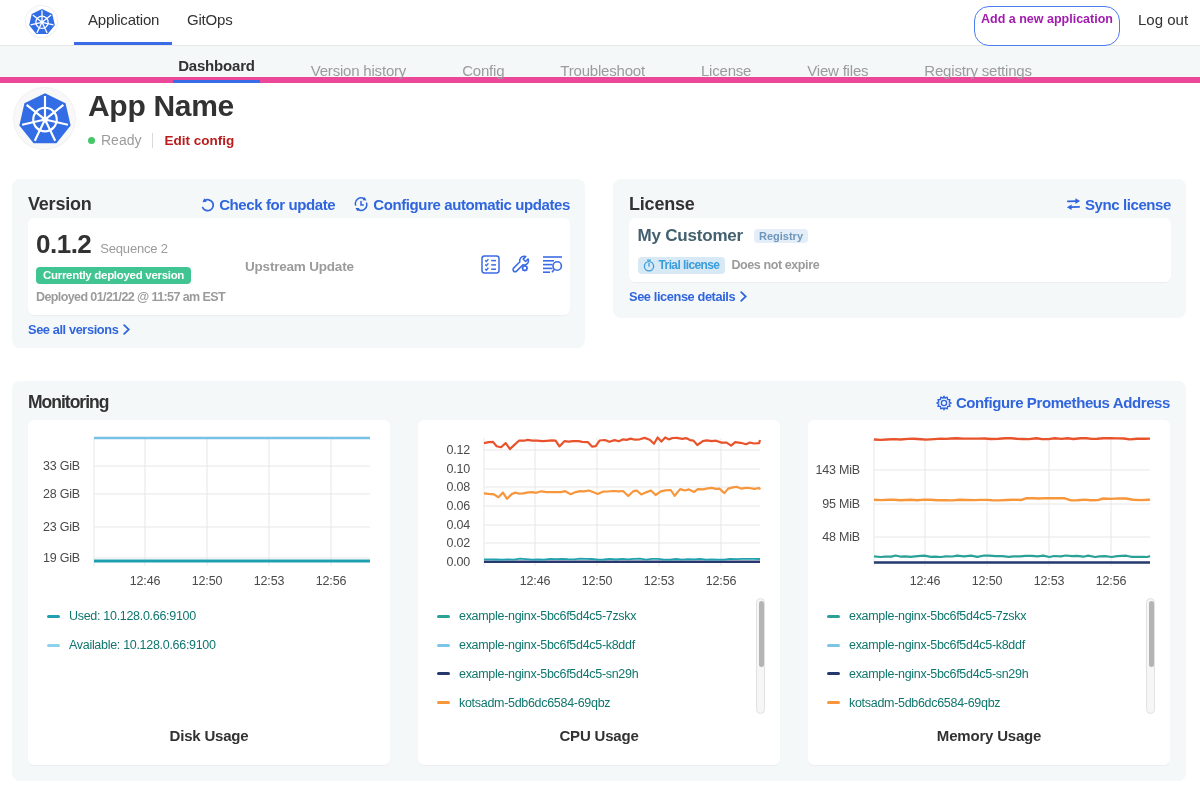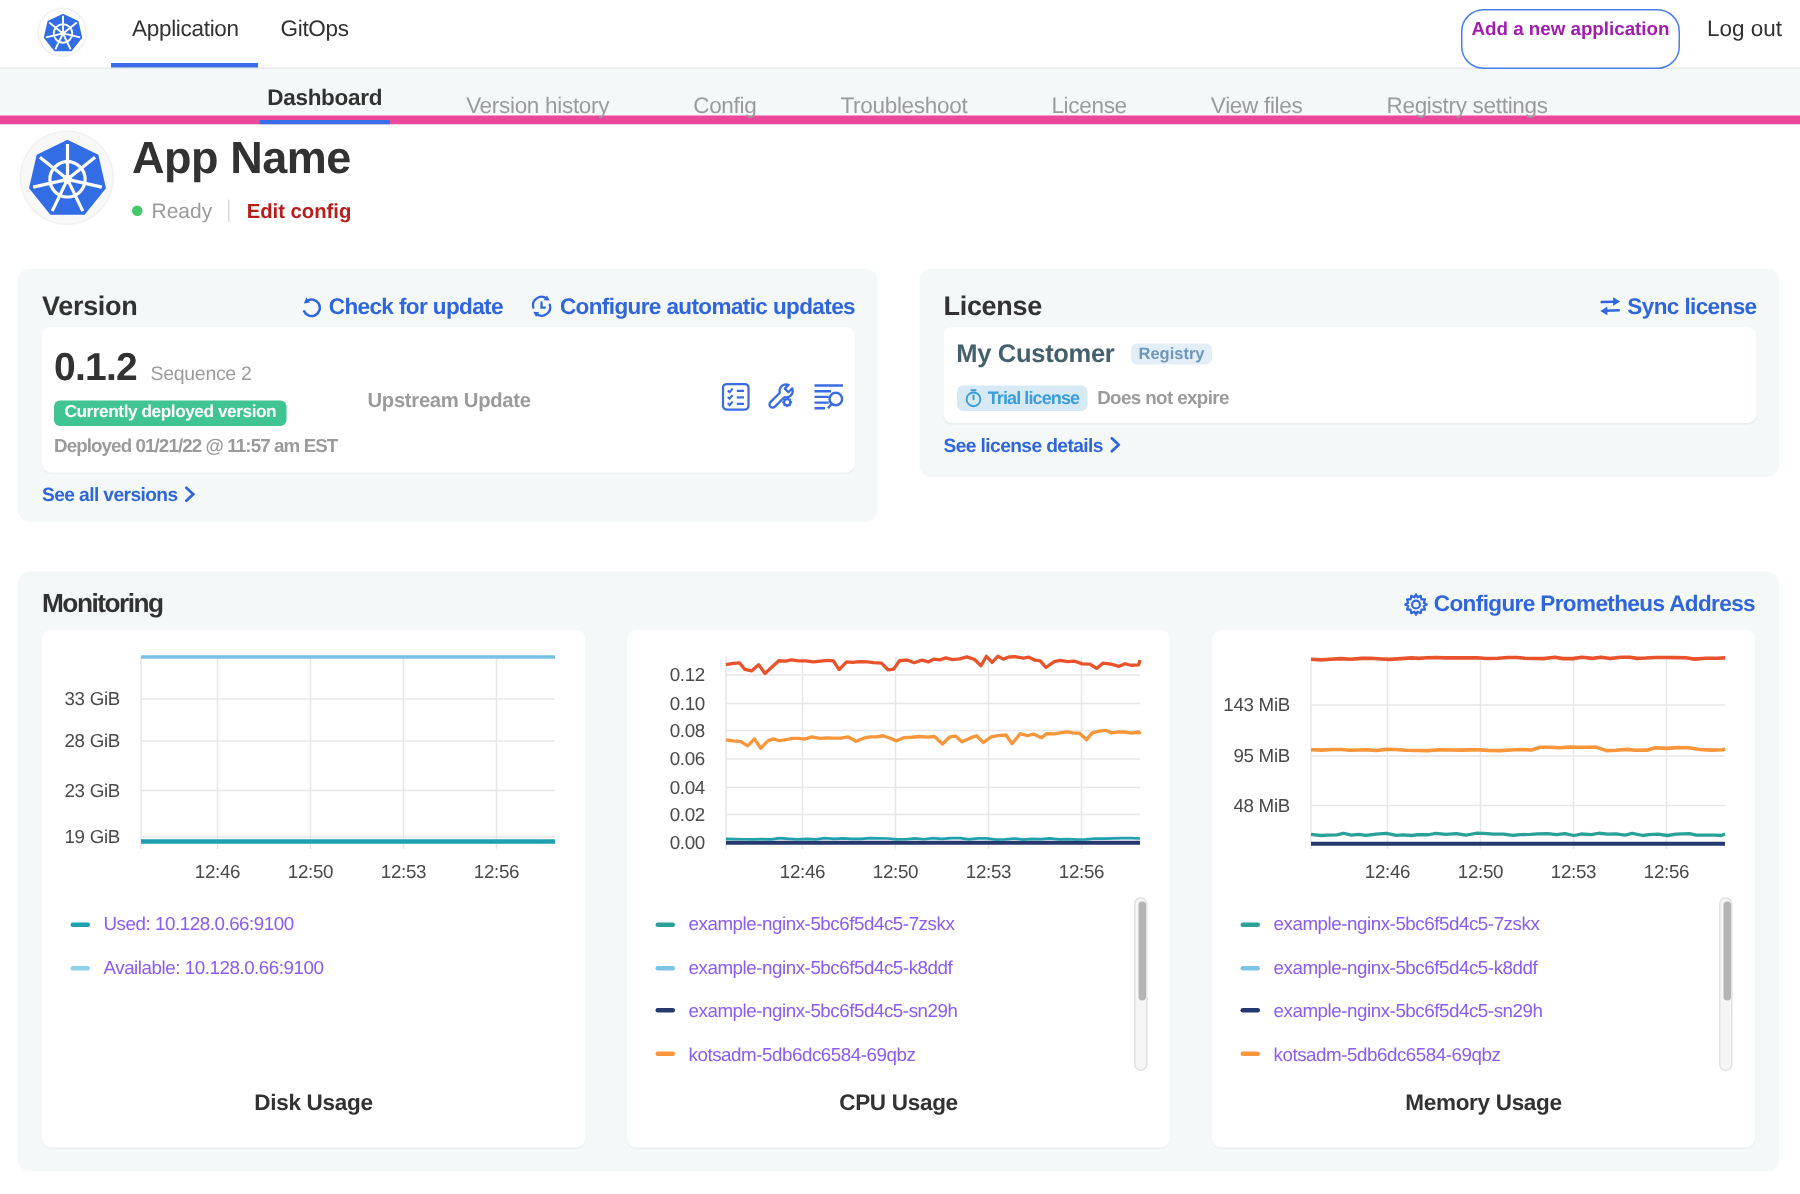--- a/index.html
+++ b/index.html
@@ -56,21 +56,21 @@
   .noexp { margin-left:6px; font-size:12.5px; font-weight:bold; color:#9b9b9b; letter-spacing:-0.4px; }
   .moncard { width:1174px; height:400px; margin:33px 0 0 12px; padding:13px 16px 0 16px; position:relative; }
   .monhead { display:flex; align-items:center; height:17px; }
   .monhead h2 { font-size:17.5px; font-weight:bold; letter-spacing:-1px; }
   .chartrow { display:flex; margin-top:9px; }
   .chart { width:362px; height:345px; background:#fff; border-radius:6px; box-shadow:0 1px 1px rgba(0,0,0,0.04); position:relative; }
   .chart + .chart { margin-left:28px; }
   .legend { margin:10px 0 0 19px; }
   .legrow { display:flex; align-items:center; height:28.8px; }
   .dash { width:13px; height:3px; border-radius:2px; margin-right:9px; flex:none; }
-  .legrow span { font-size:12.5px; color:#8b5cf6; letter-spacing:-0.3px; }
+  .legrow span { font-size:12.5px; color:#0f766e; letter-spacing:-0.3px; }
   .ctitle { position:absolute; left:0; top:307px; width:100%; text-align:center; font-size:15px; font-weight:bold; letter-spacing:-0.2px; }
   .sbar { position:absolute; left:338px; top:178px; width:9px; height:116px; background:#f6f6f6; border:1px solid #e2e2e2; border-radius:5px; }
   .sthumb { position:absolute; left:1.5px; top:2px; width:5px; height:66px; background:#b4b4b4; border-radius:3px; }
   .axis { font-size:12.5px; fill:#4a4a4a; font-family:"Liberation Sans",sans-serif; letter-spacing:-0.2px; }
 </style>
 </head>
 <body>
 <div class="nav">
   <div class="navlogo">
     <svg width="28" height="28" viewBox="0 0 100 100">

